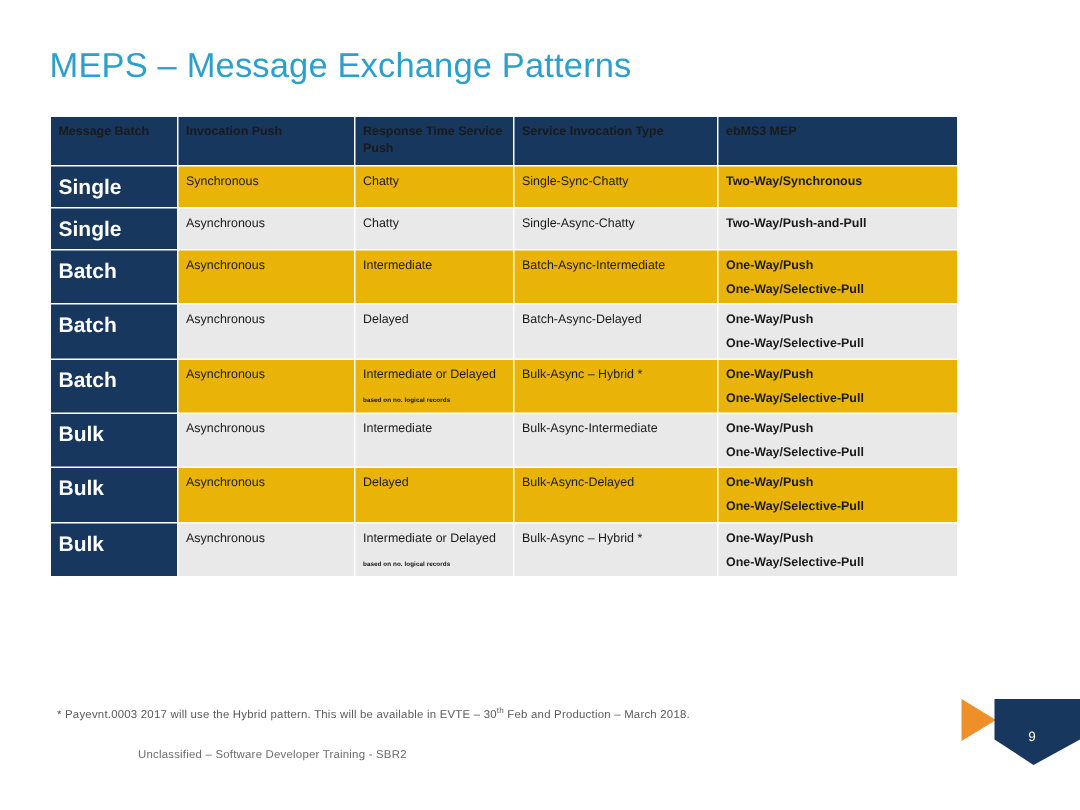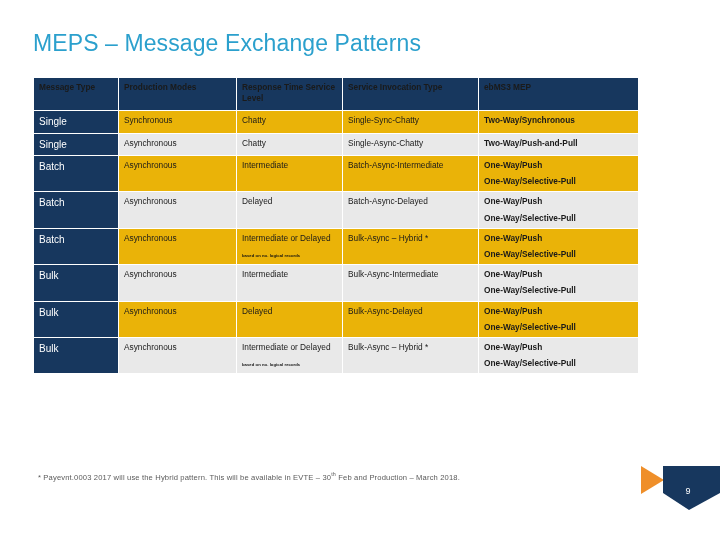--- a/index.html
+++ b/index.html
@@ -61,22 +61,22 @@
     color: #ffffff;
     font-weight: bold;
     font-size: 8.4px;
     padding-top: 5px;
     padding-bottom: 5px;
     height: 24px;
   }
   td.typecell {
     background: #17375e;
     color: #ffffff;
-    font-weight: normal;
-    font-size: 10px;
+    font-weight: bold;
+    font-size: 14px;
   }
   tbody tr.shade-dark td:not(.typecell) { background: #eab308; }
   tbody tr.shade-light td:not(.typecell) { background: #e9e9e9; }
 
   .mep-line { display: block; font-weight: bold; }
   .mep-line + .mep-line { margin-top: 5px; }
 
   .subnote {
     display: block;
     font-size: 4.2px;
@@ -138,23 +138,23 @@
   <table class="meps-table">
     <colgroup>
       <col class="col-type">
         <col class="col-inv">
         <col class="col-resp">
         <col class="col-svc">
         <col class="col-mep">
     </colgroup>
     <thead>
       <tr>
-        <td>Message Type</td>
-        <td>Production Modes</td>
-        <td>Response Time Service Level</td>
+        <td>Message Batch</td>
+        <td>Invocation Push</td>
+        <td>Response Time Service Push</td>
         <td>Service Invocation Type</td>
         <td>ebMS3 MEP</td>
       </tr>
     </thead>
     <tbody id="table-body">
         <tr class="shade-dark">
           <td class="typecell">Single</td>
           <td>Synchronous</td>
           <td><span>Chatty</span></td>
           <td>Single-Sync-Chatty</td>
@@ -231,20 +231,21 @@
             <span class="mep-line">One-Way/Selective-Pull</span>
           </td>
         </tr>
       </tbody>
   </table>
 
   <div class="footnote">
     <span>*  Payevnt.0003 2017 will use the Hybrid pattern.  This will be available in EVTE – 30</span><sup>th</sup><span> Feb and Production – March 2018.</span>
   </div>
 
+  <div class="classification">Unclassified – Software Developer Training - SBR2</div>
 
   <div class="page-badge">
     <svg width="87" height="50" viewBox="0 0 87 50" xmlns="http://www.w3.org/2000/svg">
       <polygon points="8,0 8,28 31,14" fill="#ef8f2a"></polygon>
       <polygon points="30,0 87,0 87,27 56,44 30,27" fill="#17375e"></polygon>
     </svg>
     <div class="page-number">9</div>
   </div>
 
 </div>

